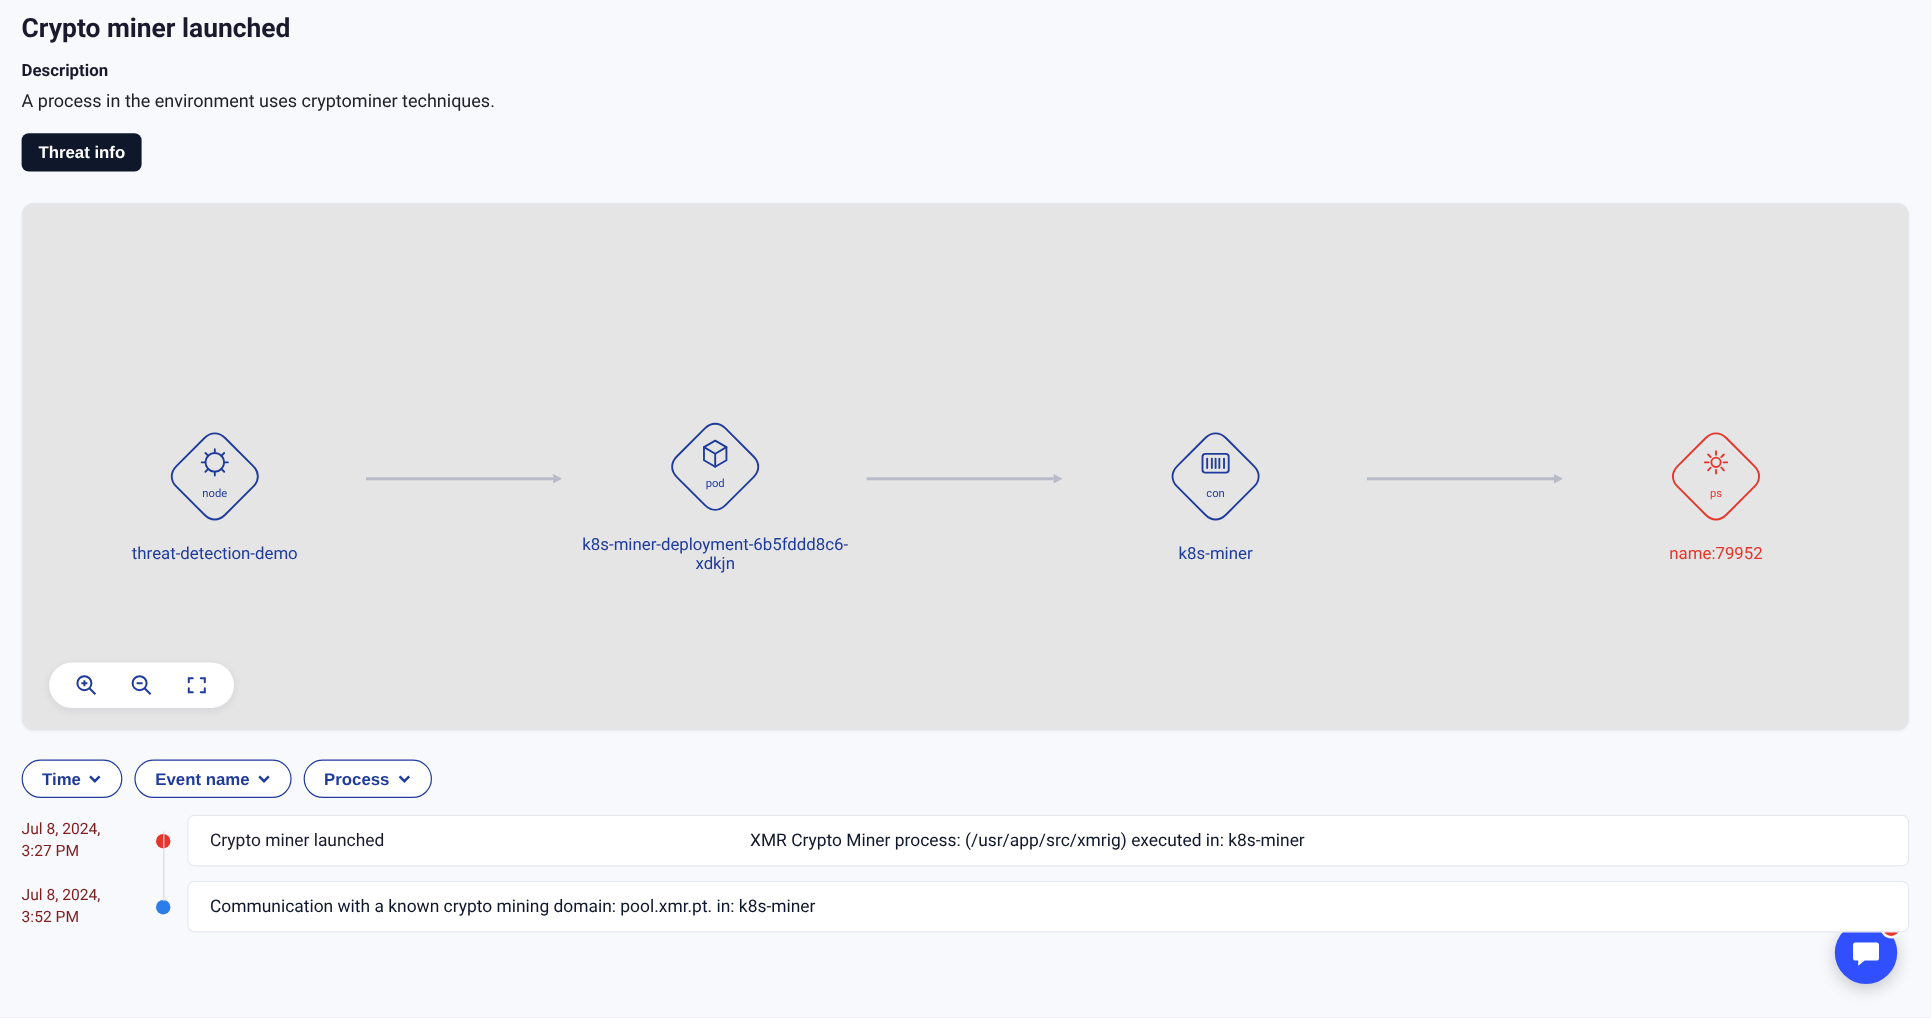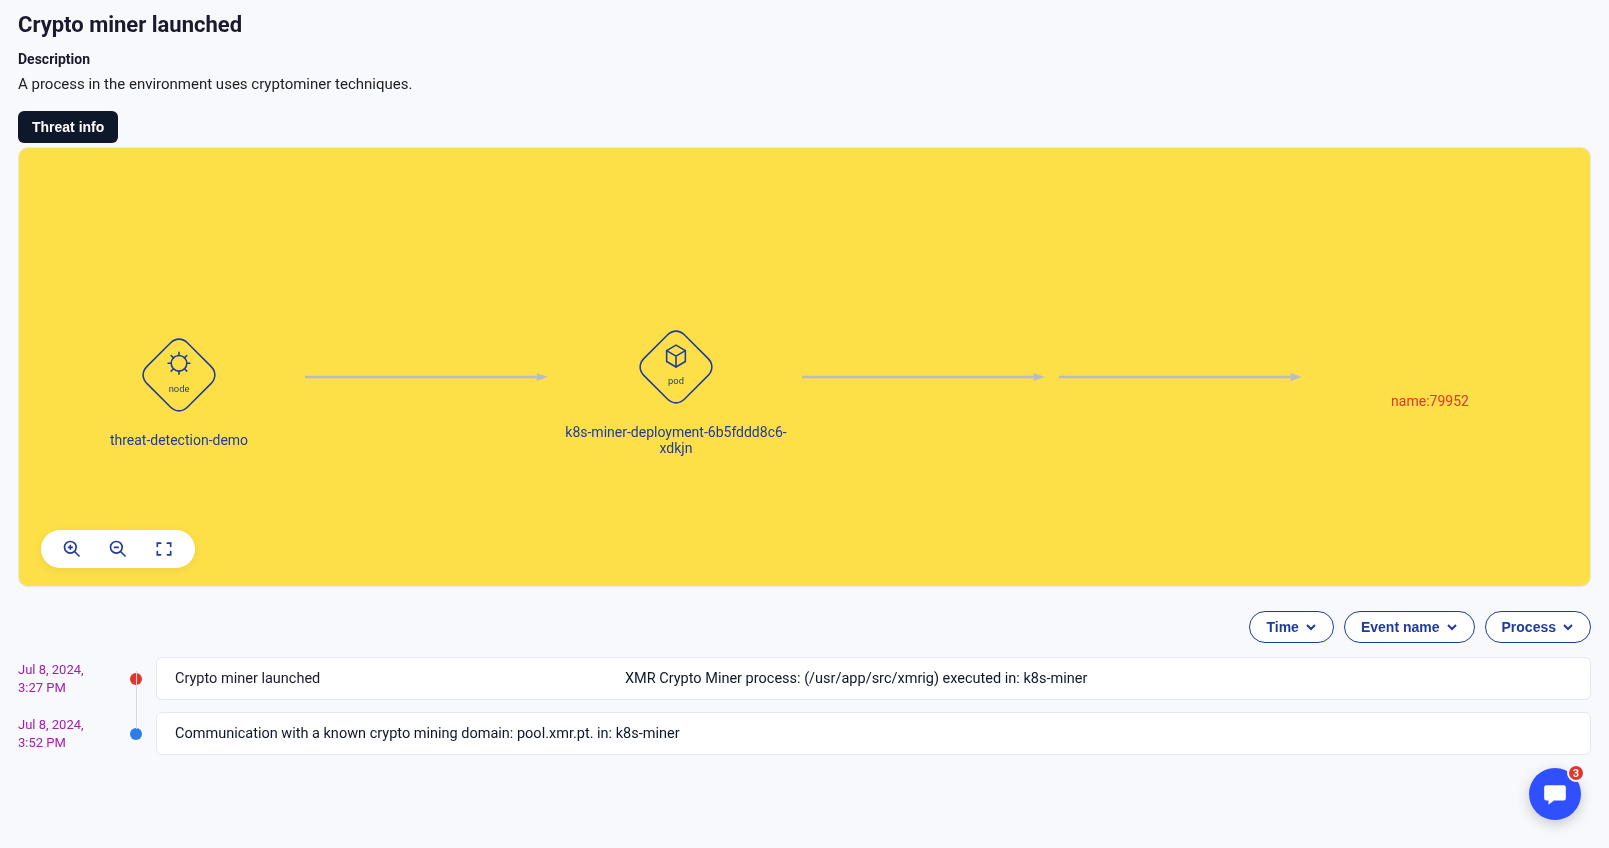--- a/index.html
+++ b/index.html
@@ -32,24 +32,24 @@
   background: #0f172a;
   color: #fff;
   border: none;
   border-radius: 6px;
   padding: 8px 14px;
   font-size: 14px;
   font-weight: 600;
   cursor: pointer;
 }
 .flow-card {
-  background: #fde047;
+  background: #e5e5e5;
   border-radius: 10px;
   border: 1px solid #e6e8f0;
-  margin-top: 4px;
+  margin-top: 26px;
   height: 440px;
   position: relative;
   padding: 30px 40px;
   box-shadow: 0 1px 2px rgba(15,15,50,0.02);
 }
 .flow-row {
   display: flex;
   align-items: center;
   justify-content: space-between;
   margin-top: 150px;
@@ -115,21 +115,20 @@
   align-items: center;
   justify-content: center;
   color: #1f3b9b;
 }
 .zoom-btn svg { width: 20px; height: 20px; }
 .filters {
   display: flex;
   gap: 10px;
   margin-top: 24px;
   margin-bottom: 14px;
-  justify-content: flex-end;
 }
 .filter-pill {
   display: flex;
   align-items: center;
   gap: 6px;
   border: 1px solid #1f3b9b;
   color: #1f3b9b;
   background: #fff;
   border-radius: 20px;
   padding: 7px 16px;
@@ -143,21 +142,21 @@
 }
 .timeline-row {
   display: flex;
   align-items: center;
   margin-bottom: 12px;
 }
 .tl-time {
   width: 104px;
   font-size: 13px;
   line-height: 1.35;
-  color: #a21caf;
+  color: #7f1d1d;
 }
 .tl-dot {
   width: 12px;
   height: 12px;
   border-radius: 50%;
   margin: 0 14px 0 8px;
   flex-shrink: 0;
 }
 .tl-dot.red { background: #e5352b; }
 .tl-dot.blue { background: #2b7de9; }
@@ -262,29 +261,52 @@
       <div class="node-label">k8s-miner-deployment-6b5fddd8c6-xdkjn</div>
     </div>
 
     <div class="arrow">
       <svg viewBox="0 0 220 10" preserveAspectRatio="none">
           <line x1="0" y1="5" x2="208" y2="5" stroke="#b9bcc8" stroke-width="2.5"></line>
           <path d="M208 1 L218 5 L208 9 Z" fill="#b9bcc8"></path>
         </svg>
     </div>
 
+    <div class="flow-node">
+      <div class="hex">
+        <svg viewBox="0 0 100 100">
+          <path class="hex-shape" d="M50 4 C54 4 58 6 61 9 L91 39 C94 42 96 46 96 50 C96 54 94 58 91 61 L61 91 C58 94 54 96 50 96 C46 96 42 94 39 91 L9 61 C6 58 4 54 4 50 C4 46 6 42 9 39 L39 9 C42 6 46 4 50 4 Z"></path>
+          <g class="hex-icon">
+            <rect x="36" y="26" width="28" height="20" rx="3"></rect>
+            <path d="M41 31 L41 41 M46 31 L46 41 M50 31 L50 41 M54 31 L54 41 M59 31 L59 41"></path>
+          </g>
+          <text class="hex-type" x="50" y="72">con</text>
+        </svg>
+      </div>
+      <div class="node-label">k8s-miner</div>
+    </div>
 
     <div class="arrow">
       <svg viewBox="0 0 220 10" preserveAspectRatio="none">
           <line x1="0" y1="5" x2="208" y2="5" stroke="#b9bcc8" stroke-width="2.5"></line>
           <path d="M208 1 L218 5 L208 9 Z" fill="#b9bcc8"></path>
         </svg>
     </div>
 
     <div class="flow-node red">
+      <div class="hex red">
+        <svg viewBox="0 0 100 100">
+          <path class="hex-shape" d="M50 4 C54 4 58 6 61 9 L91 39 C94 42 96 46 96 50 C96 54 94 58 91 61 L61 91 C58 94 54 96 50 96 C46 96 42 94 39 91 L9 61 C6 58 4 54 4 50 C4 46 6 42 9 39 L39 9 C42 6 46 4 50 4 Z"></path>
+          <g class="hex-icon">
+            <circle cx="50" cy="35" r="5" fill="none"></circle>
+            <path d="M50 23 L50 27 M50 43 L50 47 M62 35 L58 35 M42 35 L38 35 M58.5 26.5 L55.7 29.3 M44.3 40.7 L41.5 43.5 M58.5 43.5 L55.7 40.7 M44.3 29.3 L41.5 26.5"></path>
+          </g>
+          <text class="hex-type" x="50" y="72">ps</text>
+        </svg>
+      </div>
       <div class="node-label">name:79952</div>
     </div>
 
   </div>
 
   <div class="zoom-controls">
     <button class="zoom-btn">
       <svg viewBox="0 0 24 24" fill="none" stroke="#1f3b9b" stroke-width="2">
           <circle cx="10" cy="10" r="7"></circle>
           <path d="M21 21 L15 15 M10 7 L10 13 M7 10 L13 10"></path>

